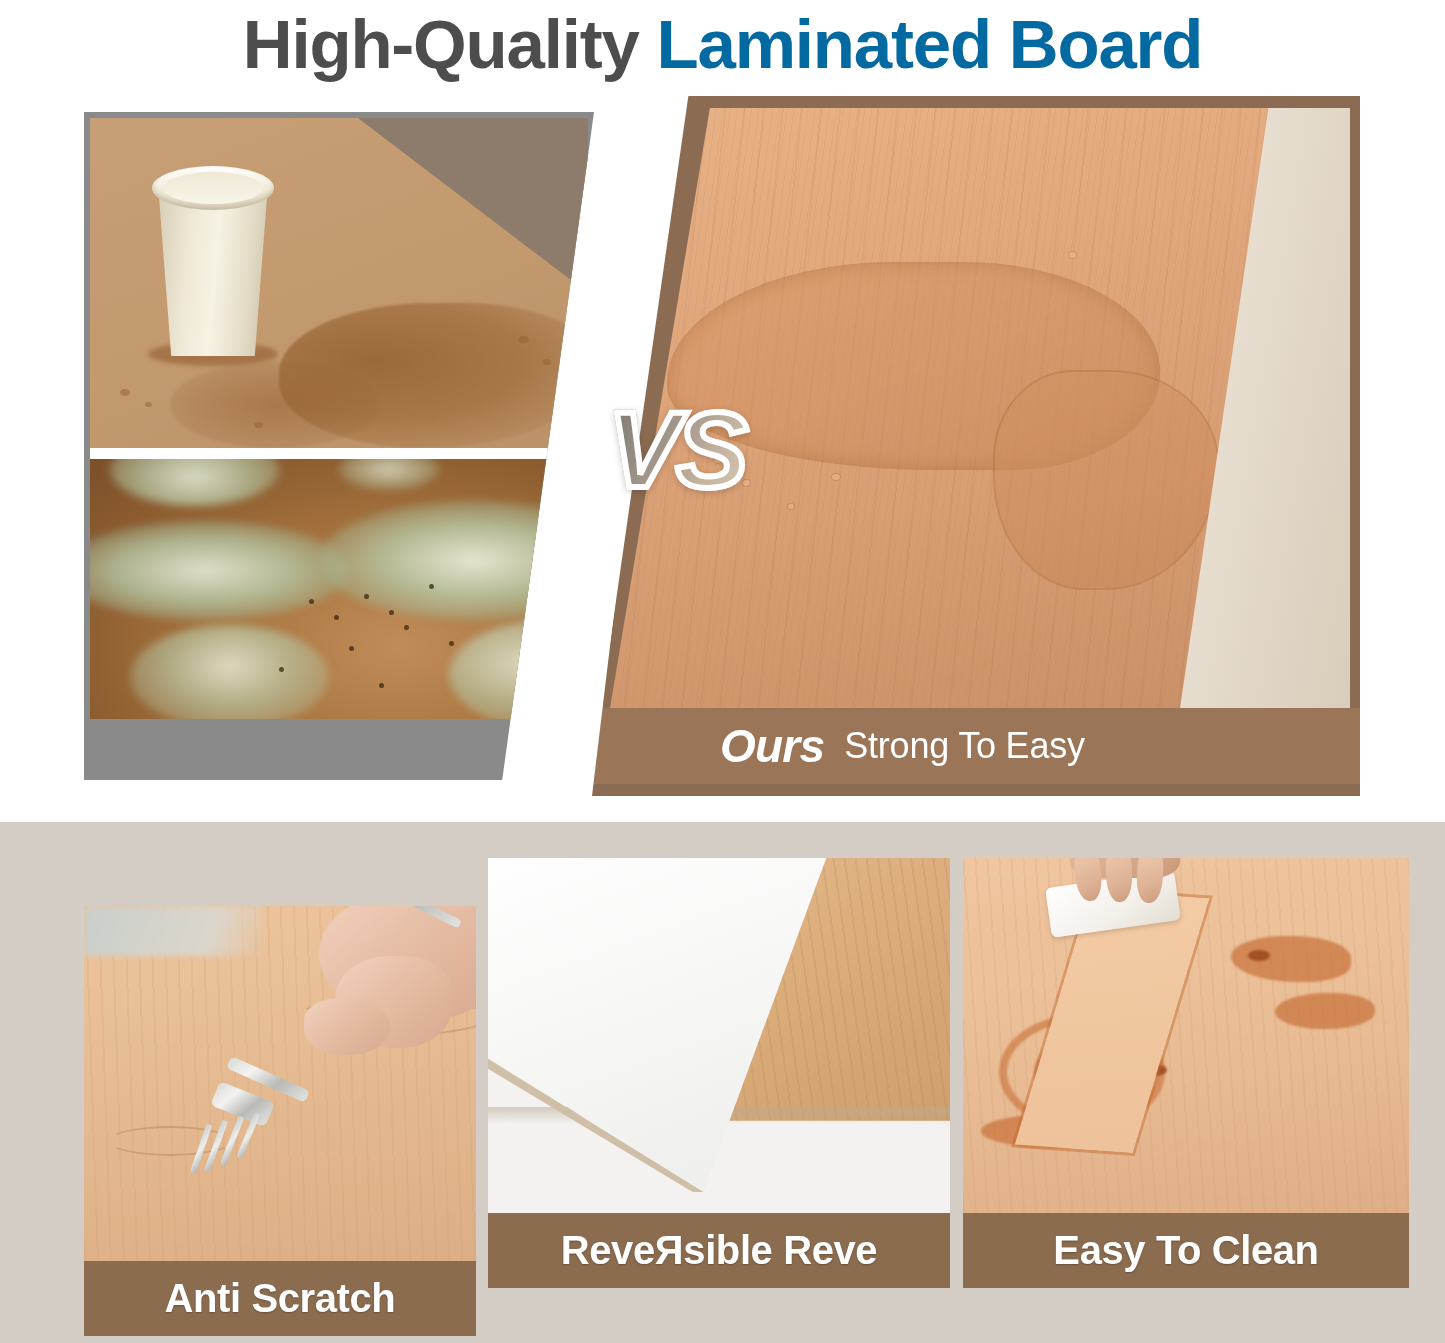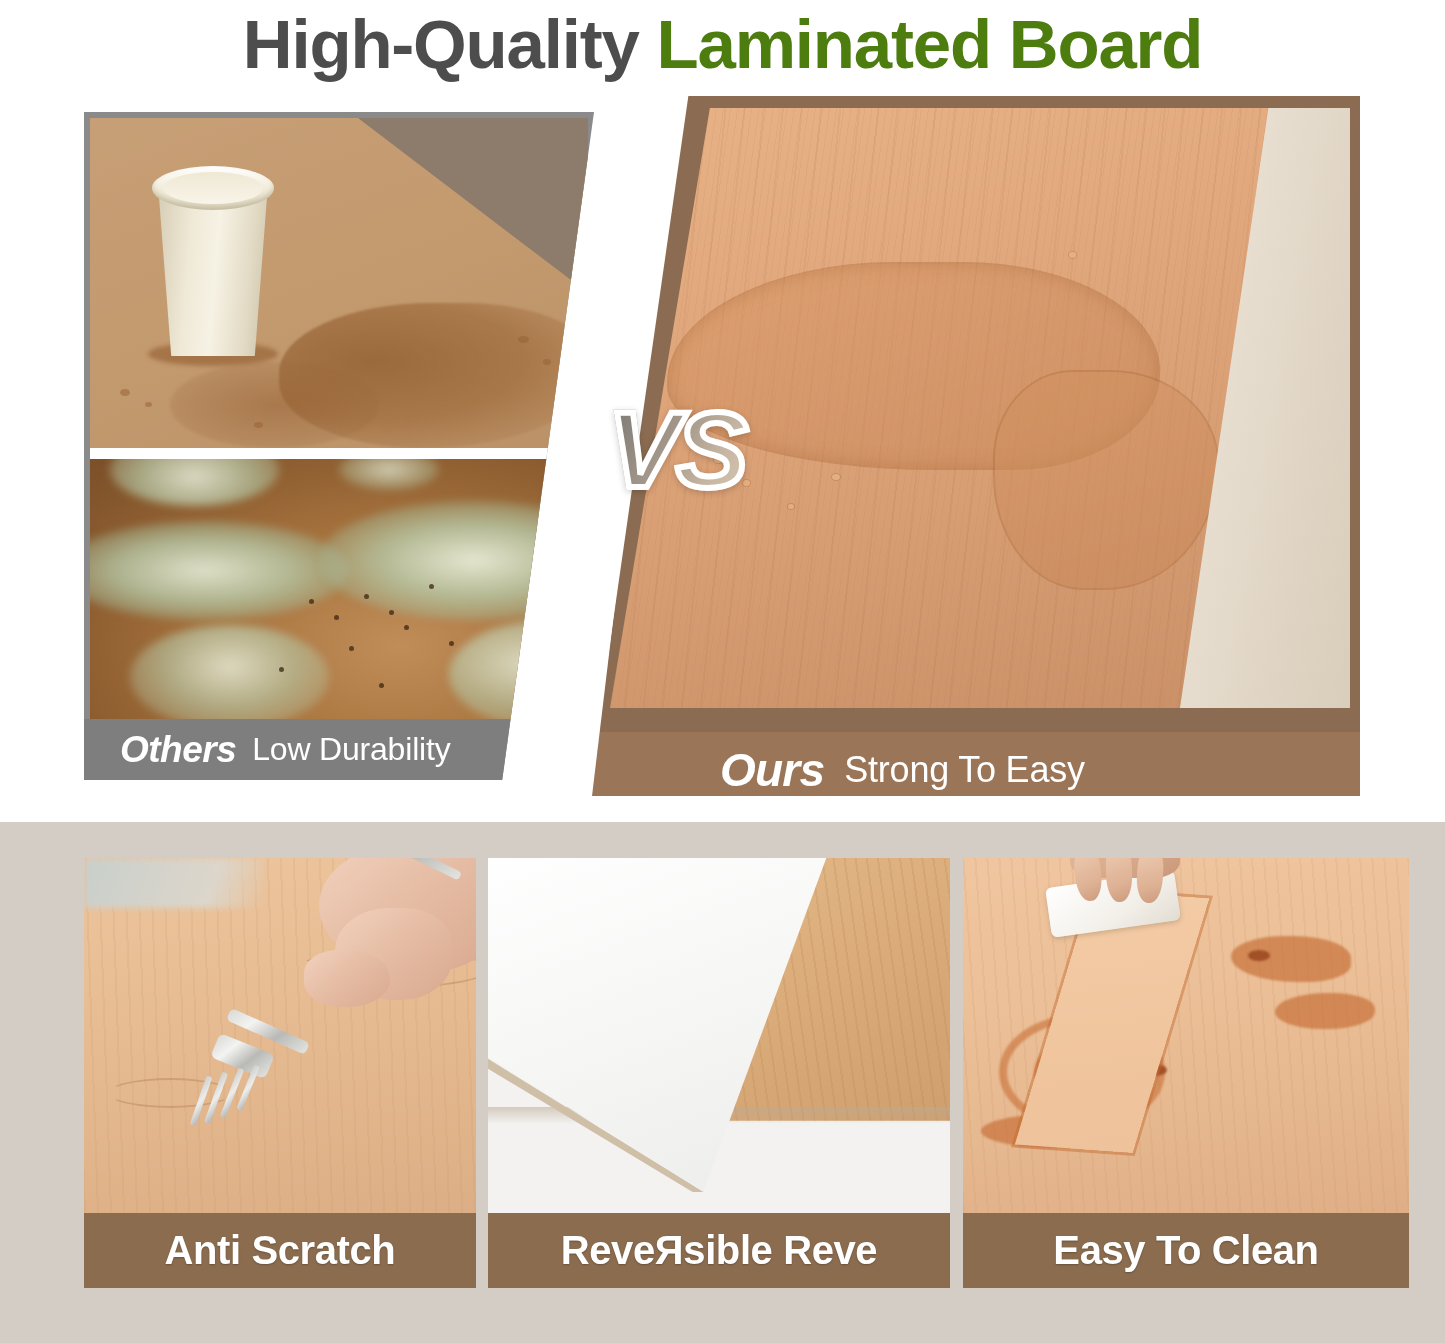--- a/index.html
+++ b/index.html
@@ -26,21 +26,21 @@
     width: 1445px;
     height: 86px;
     text-align: center;
     white-space: nowrap;
     font-size: 69px;
     font-weight: bold;
     letter-spacing: -1.2px;
     line-height: 86px;
   }
   .headline .part-a { color: #4d4d4d; }
-  .headline .part-b { color: #4d7c0f; }
+  .headline .part-b { color: #0369a1; }
 
   
   .compare {
     position: absolute;
     left: 0;
     top: 96px;
     width: 1445px;
     height: 700px;
   }
 
@@ -337,21 +337,20 @@
     top: 612px;
     width: 772px;
     height: 76px;
     background: #9a7557;
     color: #ffffff;
     display: flex;
     align-items: center;
     white-space: nowrap;
     padding-left: 132px;
     box-sizing: border-box;
-    margin-top: 24px;
   }
   .ours-label .brand {
     font-size: 46px;
     font-weight: bold;
     font-style: italic;
     letter-spacing: -0.8px;
   }
   .ours-label .tag {
     font-size: 36px;
     font-weight: normal;
@@ -389,21 +388,21 @@
     height: 521px;
     background: #d3cdc6;
   }
   .card {
     position: absolute;
     top: 36px;
     height: 430px;
     overflow: hidden;
     background: #ffffff;
   }
-  .card-1 { left: 84px;  width: 392px; }
+  .card-1 { left: 84px;  width: 392px; margin-top: 48px; }
   .card-2 { left: 488px; width: 462px; }
   .card-3 { left: 963px; width: 446px; }
 
   .card-photo {
     position: absolute;
     left: 0;
     top: 0;
     width: 100%;
     height: 355px;
     overflow: hidden;
@@ -608,24 +607,20 @@
         <div class="mold-spot" style="left:55%;top:52%;"></div>
         <div class="mold-spot" style="left:60%;top:58%;"></div>
         <div class="mold-spot" style="left:63%;top:64%;"></div>
         <div class="mold-spot" style="left:52%;top:72%;"></div>
         <div class="mold-spot" style="left:38%;top:80%;"></div>
         <div class="mold-spot" style="left:68%;top:48%;"></div>
         <div class="mold-spot" style="left:72%;top:70%;"></div>
         <div class="mold-spot" style="left:58%;top:86%;"></div>
       </div>
 
-      <div class="others-label">
-        <span class="brand">Others</span>
-        <span class="tag">Low Durability</span>
-      </div>
     </div>
 
     <div class="divider"></div>
 
     <div class="ours-wrap">
       <div class="ours-photo">
         <div class="grain"></div>
         <div class="grain-2"></div>
         <div class="water-pool"></div>
         <div class="water-run"></div>

